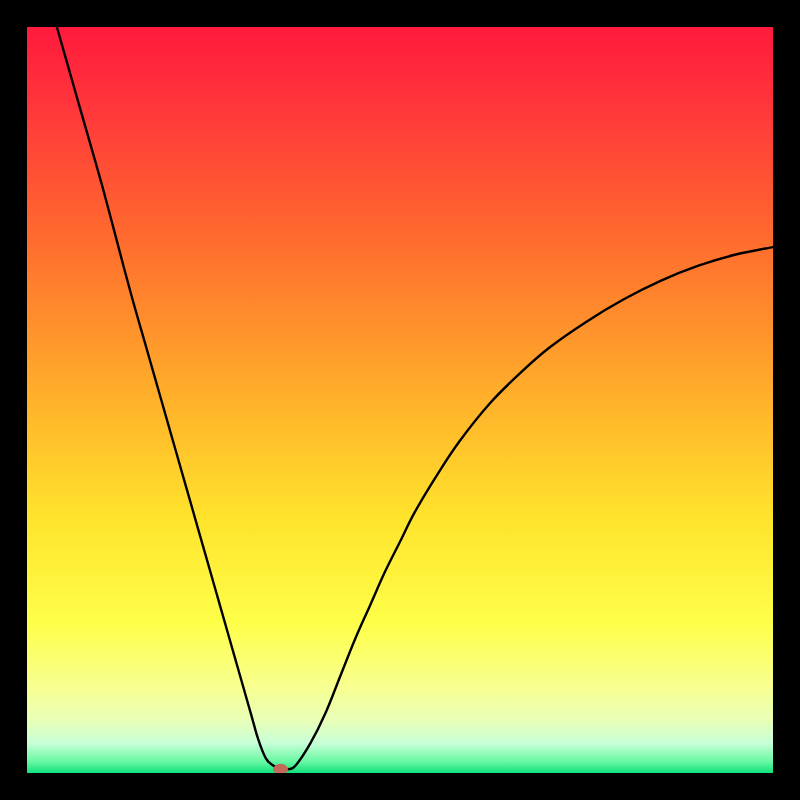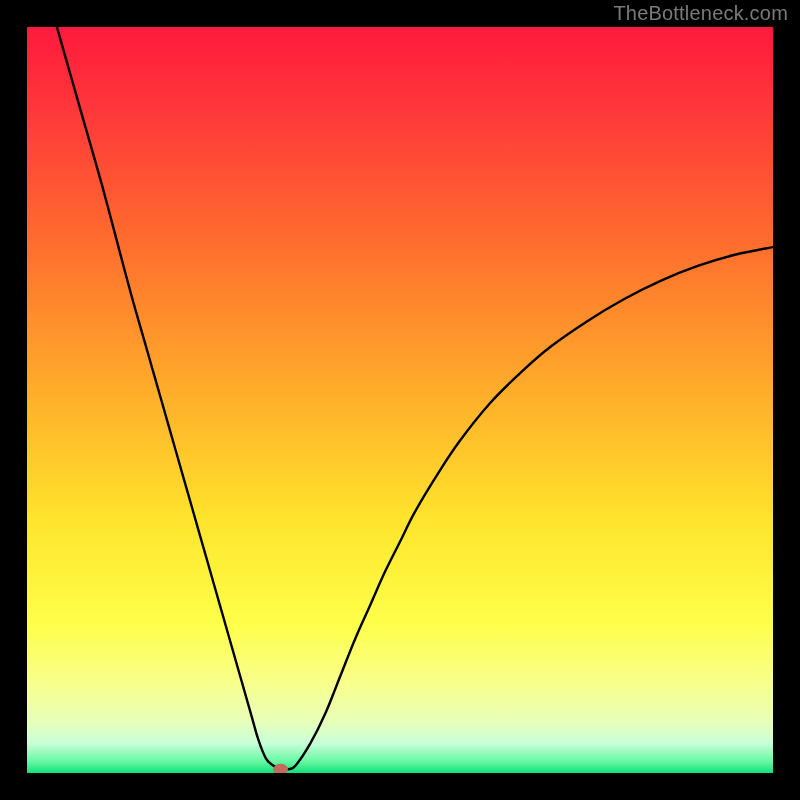--- a/index.html
+++ b/index.html
@@ -63,14 +63,13 @@
 <body>
 
 <div class="container">
   <div class="plot-area">
     <div class="gradient"></div>
     <svg class="curve" viewBox="0 0 746 746" preserveAspectRatio="none">
       <path id="curve-path" fill="none" stroke="#000" stroke-width="2.4" stroke-linejoin="round" stroke-linecap="round" d="M 29.84 0.00 C 32.53 9.40, 39.39 33.42, 44.76 52.22 C 50.13 71.02, 54.31 85.64, 59.68 104.44 C 65.05 123.24, 69.23 137.19, 74.60 156.66 C 79.97 176.13, 84.15 192.47, 89.52 212.61 C 94.89 232.75, 99.07 249.09, 104.44 268.56 C 109.81 288.03, 113.99 301.98, 119.36 320.78 C 124.73 339.58, 128.91 354.20, 134.28 373.00 C 139.65 391.80, 143.83 406.42, 149.20 425.22 C 154.57 444.02, 158.75 458.64, 164.12 477.44 C 169.49 496.24, 173.67 510.86, 179.04 529.66 C 184.41 548.46, 188.59 563.08, 193.96 581.88 C 199.33 600.68, 203.51 615.30, 208.88 634.10 C 214.25 652.90, 219.77 672.22, 223.80 686.32 C 227.83 700.42, 228.57 704.37, 231.26 712.43 C 233.95 720.49, 236.03 726.38, 238.72 731.08 C 241.41 735.78, 243.49 736.53, 246.18 738.54 C 248.87 740.55, 250.95 741.60, 253.64 742.27 C 256.33 742.94, 258.41 742.94, 261.10 742.27 C 263.79 741.60, 264.53 743.24, 268.56 738.54 C 272.59 733.84, 278.11 725.56, 283.48 716.16 C 288.85 706.76, 293.03 698.41, 298.40 686.32 C 303.77 674.23, 307.95 662.45, 313.32 649.02 C 318.69 635.59, 322.87 624.48, 328.24 611.72 C 333.61 598.96, 337.79 590.24, 343.16 578.15 C 348.53 566.06, 352.71 555.99, 358.08 544.58 C 363.45 533.17, 367.63 525.48, 373.00 514.74 C 378.37 504.00, 381.21 496.99, 387.92 484.90 C 394.63 472.81, 402.24 460.36, 410.30 447.60 C 418.36 434.84, 423.28 426.79, 432.68 414.03 C 442.08 401.27, 451.78 388.82, 462.52 376.73 C 473.26 364.64, 481.62 356.96, 492.36 346.89 C 503.10 336.82, 510.11 330.18, 522.20 320.78 C 534.29 311.38, 546.07 303.40, 559.50 294.67 C 572.93 285.94, 583.37 279.68, 596.80 272.29 C 610.23 264.90, 620.67 259.68, 634.10 253.64 C 647.53 247.60, 657.97 243.42, 671.40 238.72 C 684.83 234.02, 695.27 230.89, 708.70 227.53 C 722.13 224.17, 739.29 221.41, 746.00 220.07"></path>
       <ellipse id="min-marker" fill="#c46a5a" stroke="#c46a5a" cx="253.64000000000001" cy="742.27" rx="7" ry="5"></ellipse>
     </svg>
   </div>
-  <div class="watermark">TheBottleneck.com</div>
 </div>
 
 </body></html>

